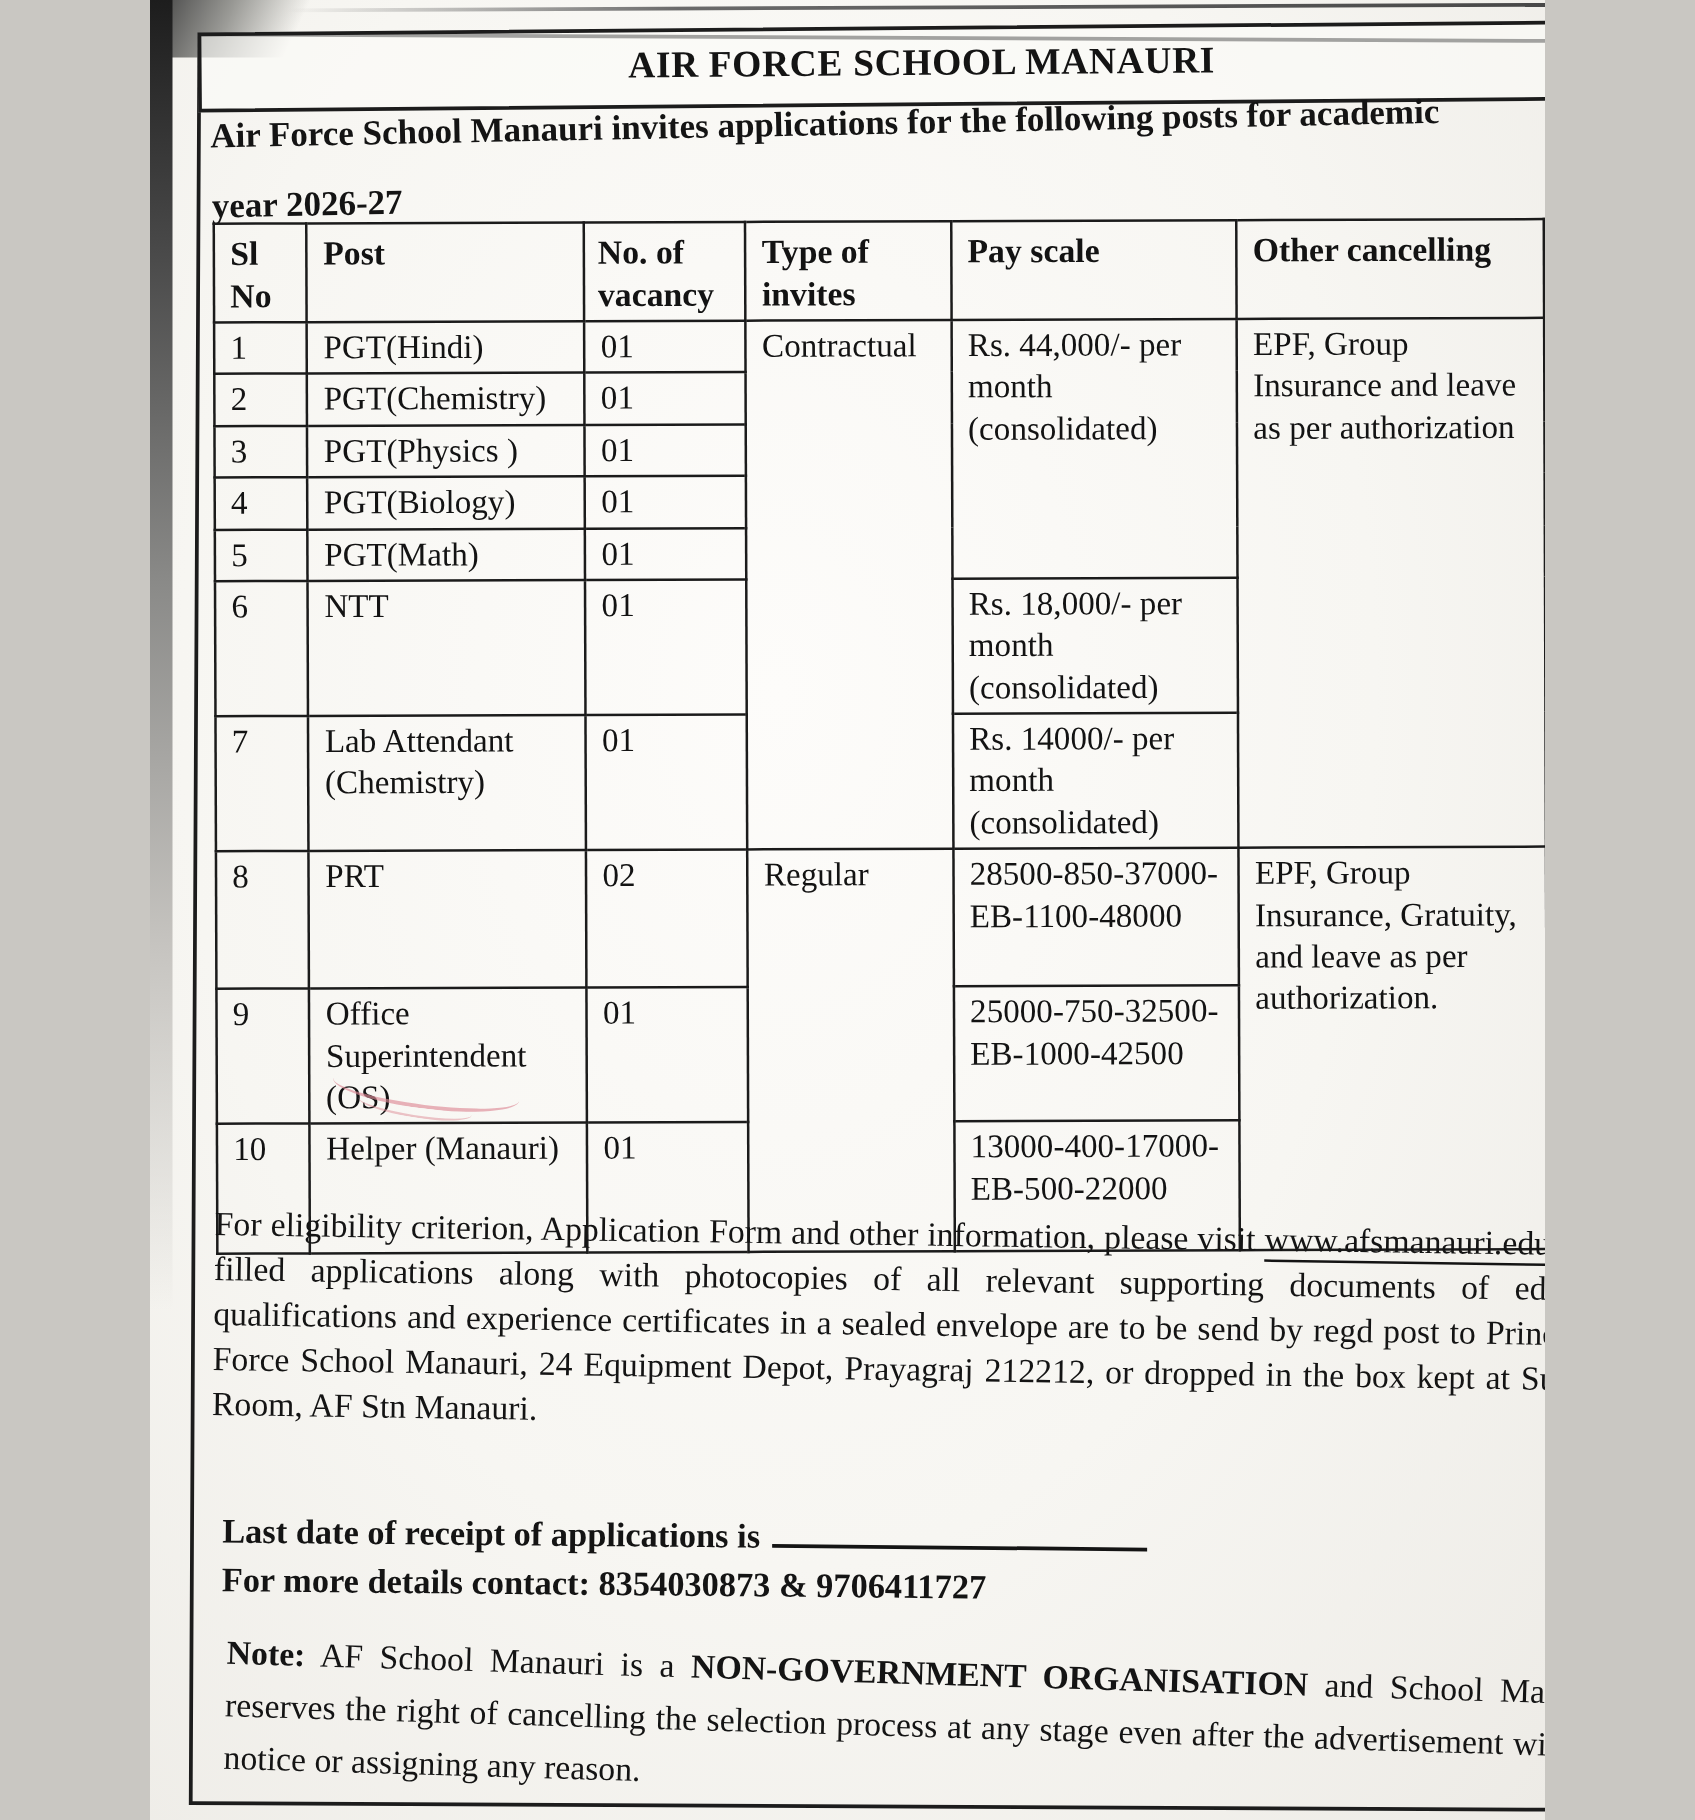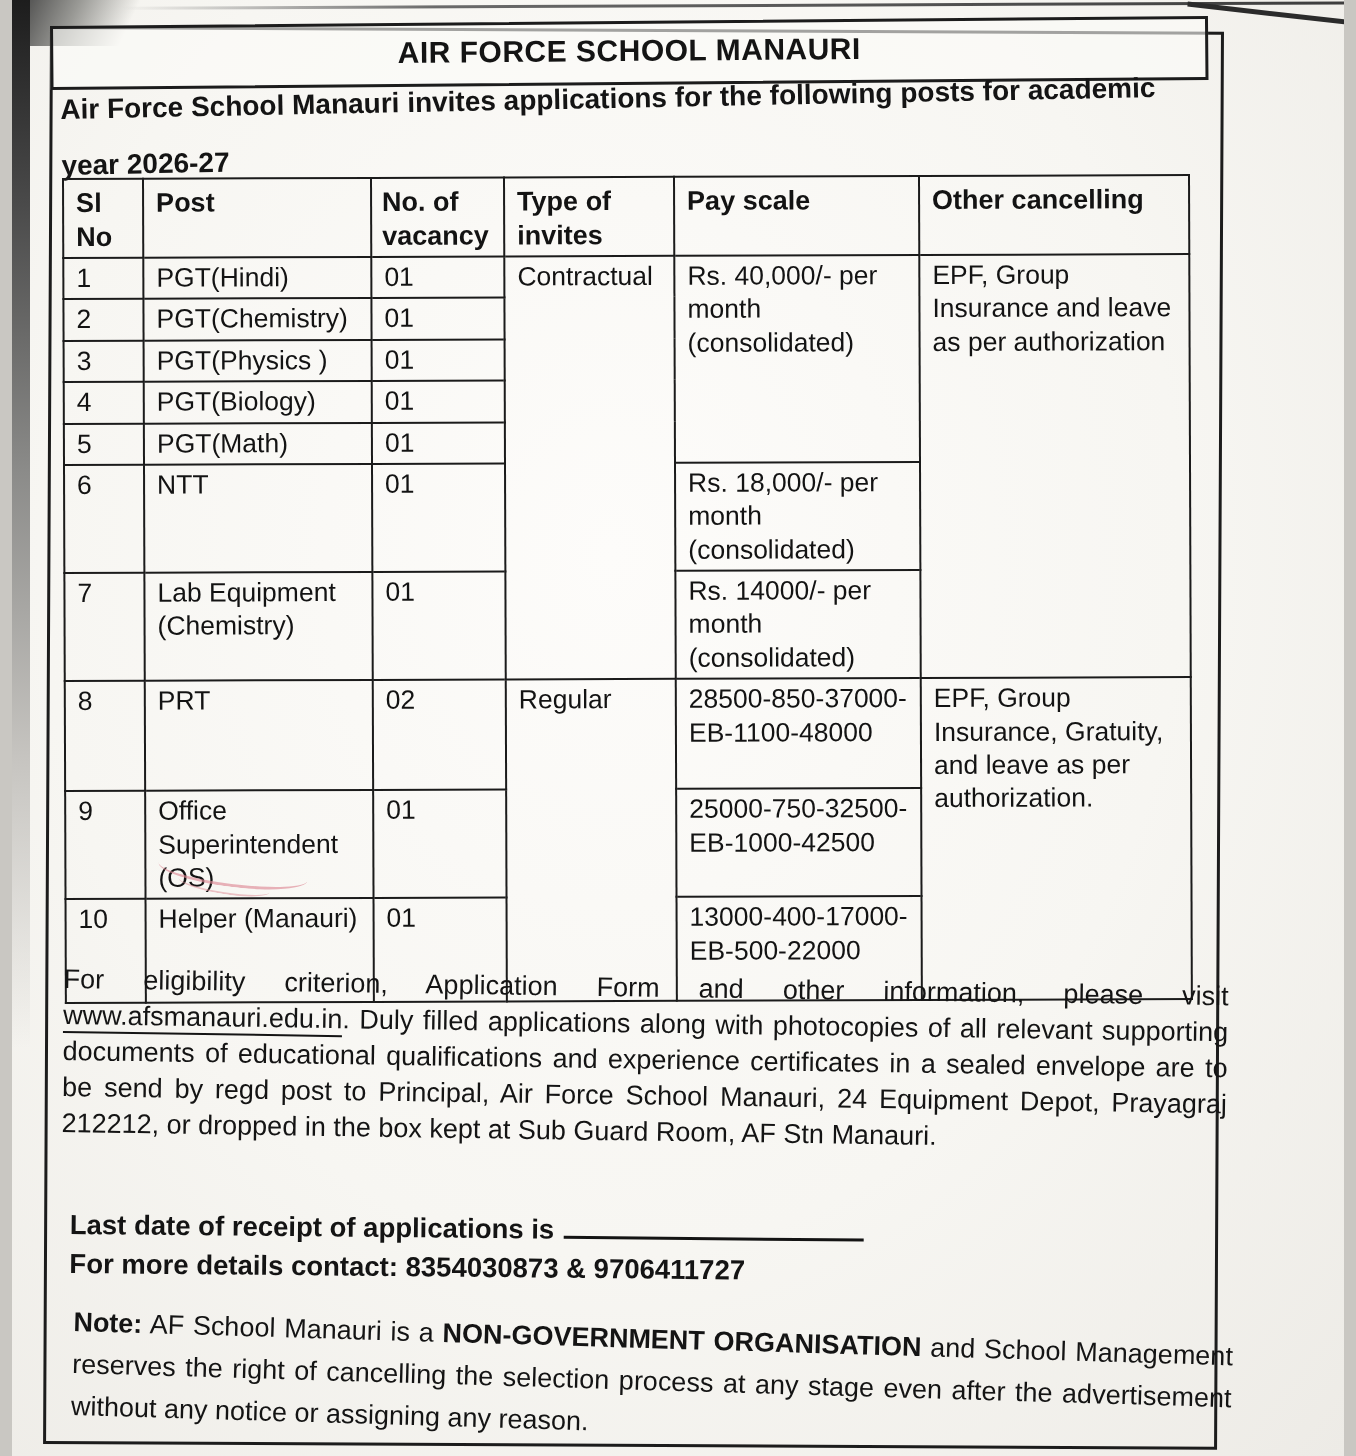--- a/index.html
+++ b/index.html
@@ -1,21 +1,21 @@
 <!DOCTYPE html>
 <html><head>
 <meta charset="utf-8">
 <style>
   html,body{margin:0;padding:0;background:#c9c7c2;}
   .page{
     position:relative;
-    width:1332px;height:1456px;
+    width:1116px;height:1456px;
     margin:0 auto;
     overflow:hidden;
-    font-family:Liberation Sans, sans-serif;
+    font-family:Liberation Serif, serif;
     color:#141414;
     background:
       radial-gradient(ellipse at 45% 38%, #fdfcfa 0%, #f7f6f2 55%, #edebe6 100%);
   }
   
   .edge-left{
     position:absolute;left:0;top:0;width:18px;height:1456px;
     background:linear-gradient(to bottom,#1d1d1d 0%,#4a4a4a 14%,#8a8a88 32%,#c6c4c0 52%,rgba(230,228,224,0) 72%);
   }
   .edge-top-line{
@@ -160,21 +160,21 @@
         <th class="ta-j" style="padding-left:10px;padding-right:12px;">No. of vacancy</th>
         <th class="ta-j" style="padding-left:12px;padding-right:12px;">Type of invites</th>
         <th>Pay scale</th>
         <th>Other cancelling</th>
       </tr>
       <tr class="r-sm">
         <td>1</td>
         <td>PGT(Hindi)</td>
         <td class="ta-c">01</td>
         <td class="typ va-mid" rowspan="7">Contractual</td>
-        <td class="pay" rowspan="5">Rs. 40,000/- per month (consolidated)</td>
+        <td class="pay" rowspan="5">Rs. 44,000/- per month (consolidated)</td>
         <td class="fac va-mid" rowspan="7">EPF, Group Insurance and leave as per authorization</td>
       </tr>
       <tr class="r-sm">
         <td>2</td>
         <td>PGT(Chemistry)</td>
         <td class="ta-c">01</td>
       </tr>
       <tr class="r-sm">
         <td>3</td>
         <td>PGT(Physics )</td>
@@ -191,21 +191,21 @@
         <td class="ta-c">01</td>
       </tr>
       <tr class="r6">
         <td>6</td>
         <td>NTT</td>
         <td class="ta-c">01</td>
         <td class="pay">Rs. 18,000/- per month (consolidated)</td>
       </tr>
       <tr class="r7">
         <td>7</td>
-        <td>Lab Equipment (Chemistry)</td>
+        <td>Lab Attendant (Chemistry)</td>
         <td class="ta-c">01</td>
         <td class="pay pay-narrow">Rs. 14000/- per month (consolidated)</td>
       </tr>
       <tr class="r8">
         <td>8</td>
         <td>PRT</td>
         <td class="ta-c">02</td>
         <td class="typ va-mid" rowspan="3">Regular</td>
         <td class="pay">28500-850-37000-EB-1100-48000</td>
         <td class="fac va-mid" rowspan="3">EPF, Group Insurance, Gratuity, and leave as per authorization.</td>

